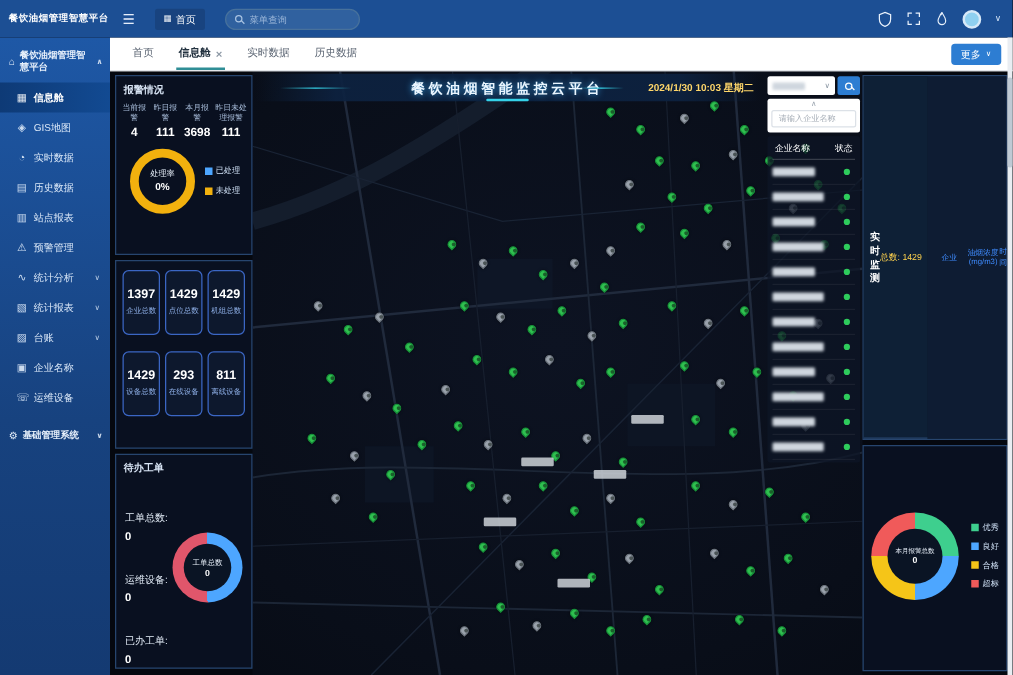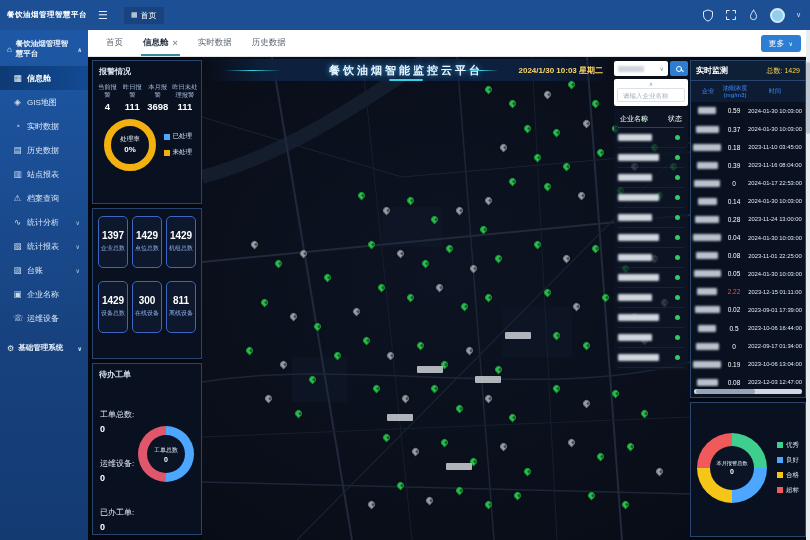--- a/index.html
+++ b/index.html
@@ -120,21 +120,21 @@
   .wo-lbl{font-size:8px;color:#e4edf8;margin-top:24px}
   .wo-val{font-size:9px;color:#fff;font-weight:bold;margin-top:4px}
   .wo-donut-wrap{position:absolute;right:7px;top:62px;width:56px;height:56px}
   #wo-donut{width:56px;height:56px;border-radius:50%;position:relative}
   .hole{position:absolute;border-radius:50%;background:#0a1424;display:flex;flex-direction:column;align-items:center;justify-content:center}
   #wo-donut .hole{inset:9px}
   .hole .cl{font-size:6px;color:#e8f0fa;white-space:nowrap}
   .hole .cv{font-size:7px;color:#fff;font-weight:bold;margin-top:1px}
 
   .rcol{position:absolute;right:4px;top:3px;bottom:3px;width:116px;display:flex;flex-direction:column;gap:4px;z-index:6}
-  .realtime{height:338px;display:flex;flex-direction:column}
+  .realtime{height:292px;display:flex;flex-direction:row}
   .rt-h{display:flex;align-items:center;justify-content:space-between;background:#0e2036;padding:4px 5px;border-bottom:1px solid #27456e}
   .rt-title{font-size:8px;color:#fff;font-weight:bold}
   .rt-total{font-size:7px;color:#ffd24d;white-space:nowrap}
   .rt-cols{display:flex;align-items:center;padding:3px 3px;color:#3f8cff;font-size:6.2px;background:rgba(20,40,70,.5)}
   .rc-name{width:28px;text-align:center}
   .rc-val{width:26px;text-align:center;line-height:1.2}
   .rc-time{flex:1;text-align:center}
   #rt-rows{flex:1;overflow:hidden}
   .rt-row{display:flex;align-items:center;height:18.1px;padding:0 2px}
   .rt-name{width:28px;display:flex;justify-content:center;align-items:center}
@@ -158,20 +158,24 @@
 </head>
 <body>
 
 <div class="topbar">
   <div class="brand">餐饮油烟管理智慧平台</div>
   <span class="hamb">☰</span>
   <div class="crumb">
     <span class="ci">▦</span>
     <span>首页</span>
   </div>
+  <div class="tsearch">
+    <span class="mag"></span>
+    <input placeholder="菜单查询" style="">
+  </div>
   <div class="ticons">
     <svg width="12" height="13" viewBox="0 0 16 17">
         <path d="M8 1 L14 3.4 V8 C14 12 11.5 14.8 8 16 C4.5 14.8 2 12 2 8 V3.4 Z" fill="none" stroke="#e8f1fb" stroke-width="1.3"></path>
       </svg>
     <svg width="12" height="12" viewBox="0 0 16 16">
         <path d="M2 6 V2 H6 M10 2 H14 V6 M14 10 V14 H10 M6 14 H2 V10" fill="none" stroke="#e8f1fb" stroke-width="1.3"></path>
       </svg>
     <svg width="11" height="13" viewBox="0 0 14 17">
         <path d="M7 1 C8 4 11 6 11 10 A4 4 0 0 1 3 10 C3 7 5 5.5 5.5 3.2 C6.2 4.2 6.6 3.2 7 1 Z" fill="none" stroke="#e8f1fb" stroke-width="1.2"></path>
       </svg>
@@ -202,21 +206,21 @@
       <div class="s-item">
         <span class="s-ico">▤</span>
         <span class="s-lbl">历史数据</span>
       </div>
       <div class="s-item">
         <span class="s-ico">▥</span>
         <span class="s-lbl">站点报表</span>
       </div>
       <div class="s-item">
         <span class="s-ico">⚠</span>
-        <span class="s-lbl">档案查询</span>
+        <span class="s-lbl">预警管理</span>
       </div>
       <div class="s-item">
         <span class="s-ico">∿</span>
         <span class="s-lbl">统计分析</span>
         <span class="s-chev">∨</span>
       </div>
       <div class="s-item">
         <span class="s-ico">▧</span>
         <span class="s-lbl">统计报表</span>
         <span class="s-chev">∨</span>
@@ -526,21 +530,21 @@
           </div>
           <div class="d-card">
             <div class="d-val">1429</div>
             <div class="d-lbl">机组总数</div>
           </div>
           <div class="d-card">
             <div class="d-val">1429</div>
             <div class="d-lbl">设备总数</div>
           </div>
           <div class="d-card">
-            <div class="d-val">300</div>
+            <div class="d-val">293</div>
             <div class="d-lbl">在线设备</div>
           </div>
           <div class="d-card">
             <div class="d-val">811</div>
             <div class="d-lbl">离线设备</div>
           </div>
         </div>
     </div>
 
     <div class="panel workorder">

